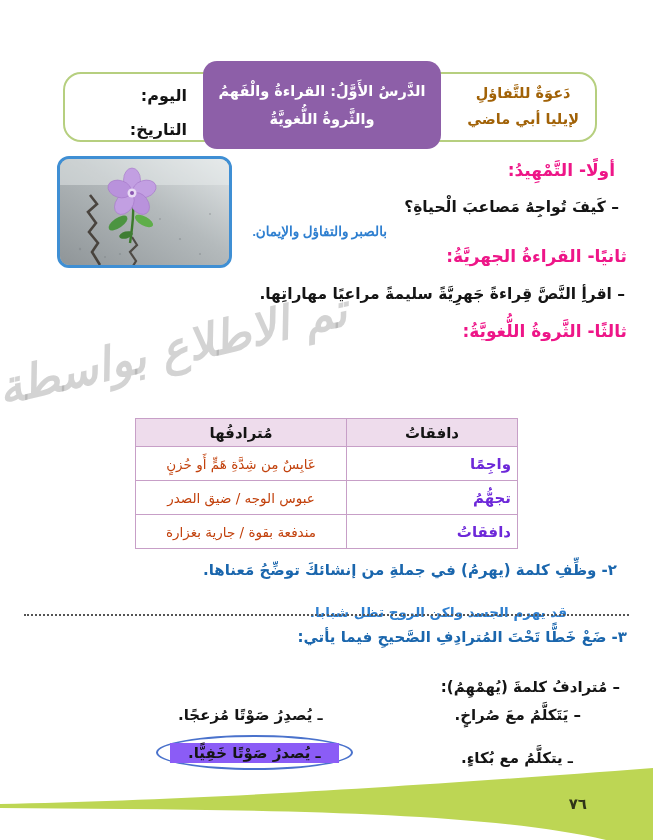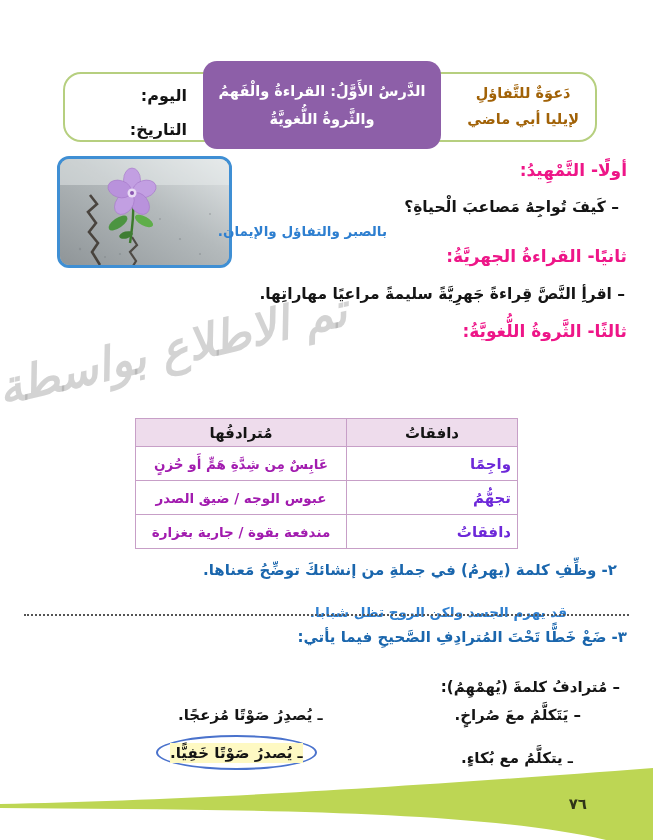--- a/index.html
+++ b/index.html
@@ -29,29 +29,29 @@
   .black-line{position:absolute;color:#151515;font-weight:700;font-size:15.5px;white-space:nowrap;}
   .blue-item{position:absolute;color:#1a66ad;font-weight:700;font-size:14.6px;white-space:nowrap;}
   .blue-ans{position:absolute;color:#2e7fd0;font-weight:700;font-size:13.5px;white-space:nowrap;}
 
   
   table.syn{position:absolute;left:135px;top:418px;width:383px;border-collapse:collapse;}
   table.syn th{background:#eedcec;border:1.5px solid #c79fc7;font-size:15px;font-weight:700;
                color:#141414;height:25px;padding:1px 6px;}
   table.syn td{border:1.5px solid #c79fc7;height:31px;padding:1px 6px;}
   td.word{width:158px;text-align:right;font-size:15px;font-weight:700;color:#6d28d9;padding-right:10px;}
-  td.syn-val{text-align:center;color:#a21caf;font-weight:700;font-size:13.5px;margin-top:36px;}
+  td.syn-val{text-align:center;color:#c2410c;font-weight:400;font-size:13.5px;margin-top:36px;}
 
   .dotline{position:absolute;left:24px;right:24px;top:614px;border-bottom:2px dotted #555;}
 
   .opt{position:absolute;color:#151515;font-weight:700;font-size:15px;white-space:nowrap;}
   .opt-circled{position:absolute;left:156px;top:735px;border:2px solid #4a72cc;border-radius:50%;
                padding:6px 12px;}
-  .opt-circled .hl{background:#fef9c3;color:#151515;font-weight:700;font-size:15px;white-space:nowrap;
-                   padding:1px 0;}
+  .opt-circled .hl{background:#8b5cf6;color:#151515;font-weight:700;font-size:15px;white-space:nowrap;
+                   padding:1px 18px;}
 
   
   .swoosh{position:absolute;left:0;top:758px;width:653px;height:82px;}
   .page-num{position:absolute;right:66px;top:795px;font-weight:700;font-size:15px;color:#303418;}
 </style>
 </head>
 <body>
 
 <div class="page">
 
@@ -104,23 +104,23 @@
         <ellipse cx="72" cy="21" rx="8.5" ry="12" fill="#c29fe2" stroke="#a678c8" stroke-width="0.6" transform="rotate(72 72 34)"></ellipse>
         <ellipse cx="72" cy="21" rx="8.5" ry="12" fill="#b992dc" stroke="#a678c8" stroke-width="0.6" transform="rotate(144 72 34)"></ellipse>
         <ellipse cx="72" cy="21" rx="8.5" ry="12" fill="#c29fe2" stroke="#a678c8" stroke-width="0.6" transform="rotate(216 72 34)"></ellipse>
         <ellipse cx="72" cy="21" rx="8.5" ry="12" fill="#b992dc" stroke="#a678c8" stroke-width="0.6" transform="rotate(288 72 34)"></ellipse>
         <circle cx="72" cy="34" r="4.5" fill="#e9dcf4"></circle>
         <circle cx="72" cy="34" r="2" fill="#8a56b0"></circle>
       </g>
     </svg>
   </div>
 
-  <div class="h-pink" style="right:26px;top:160px;">أولًا- التَّمْهِيدُ:</div>
+  <div class="h-pink" style="right:38px;top:160px;">أولًا- التَّمْهِيدُ:</div>
   <div class="black-line" style="right:34px;top:198px;">– كَيفَ تُواجِهُ مَصاعبَ الْحياةِ؟</div>
-  <div class="blue-ans" style="right:266px;top:223px;">بالصبر والتفاؤل والإيمان.</div>
+  <div class="blue-ans" style="right:266px;top:223px;font-family:Liberation Serif, serif;">بالصبر والتفاؤل والإيمان.</div>
 
   <div class="h-pink" style="right:26px;top:246px;">ثانيًا- القراءةُ الجهريَّةُ:</div>
   <div class="black-line" style="right:28px;top:285px;">– اقرأِ النَّصَّ قِراءةً جَهرِيَّةً سليمةً مراعيًا مهاراتِها.</div>
 
   <div class="h-pink" style="right:26px;top:321px;">ثالثًا- الثَّروةُ اللُّغويَّةُ:</div>
 
   <table class="syn">
     <thead>
       <tr>
         <th>دافقاتُ</th>

